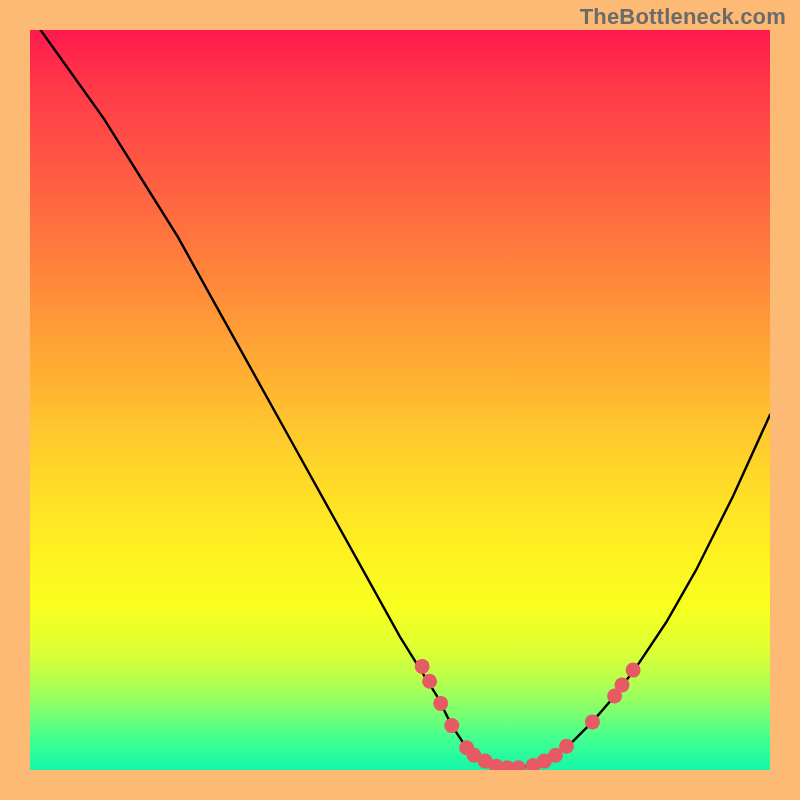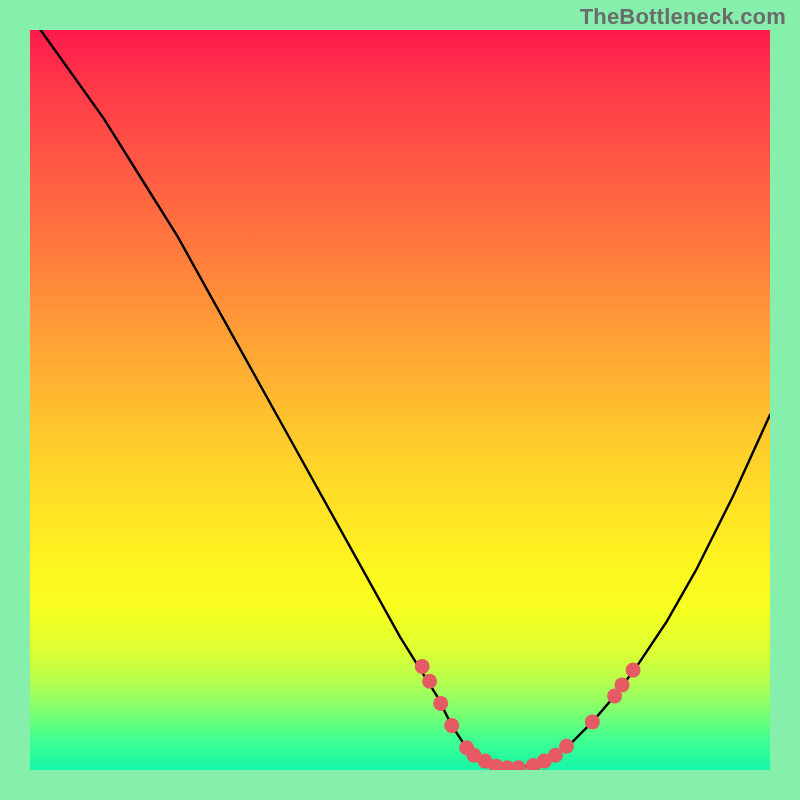--- a/index.html
+++ b/index.html
@@ -1,21 +1,21 @@
 <!DOCTYPE html>
 <html><head>
 <meta charset="utf-8">
 <style>
   * { margin: 0; padding: 0; box-sizing: border-box; }
   html, body { width: 800px; height: 800px; overflow: hidden; background: #000; }
   .frame {
     position: relative;
     width: 800px;
     height: 800px;
-    background: #86efac;
+    background: #fdba74;
     padding-left: 45px;
   }
   .watermark {
     position: absolute;
     top: 4px;
     right: 14px;
     font-family: Arial, Helvetica, sans-serif;
     font-size: 22px;
     font-weight: bold;
     color: #6b6b6b;

